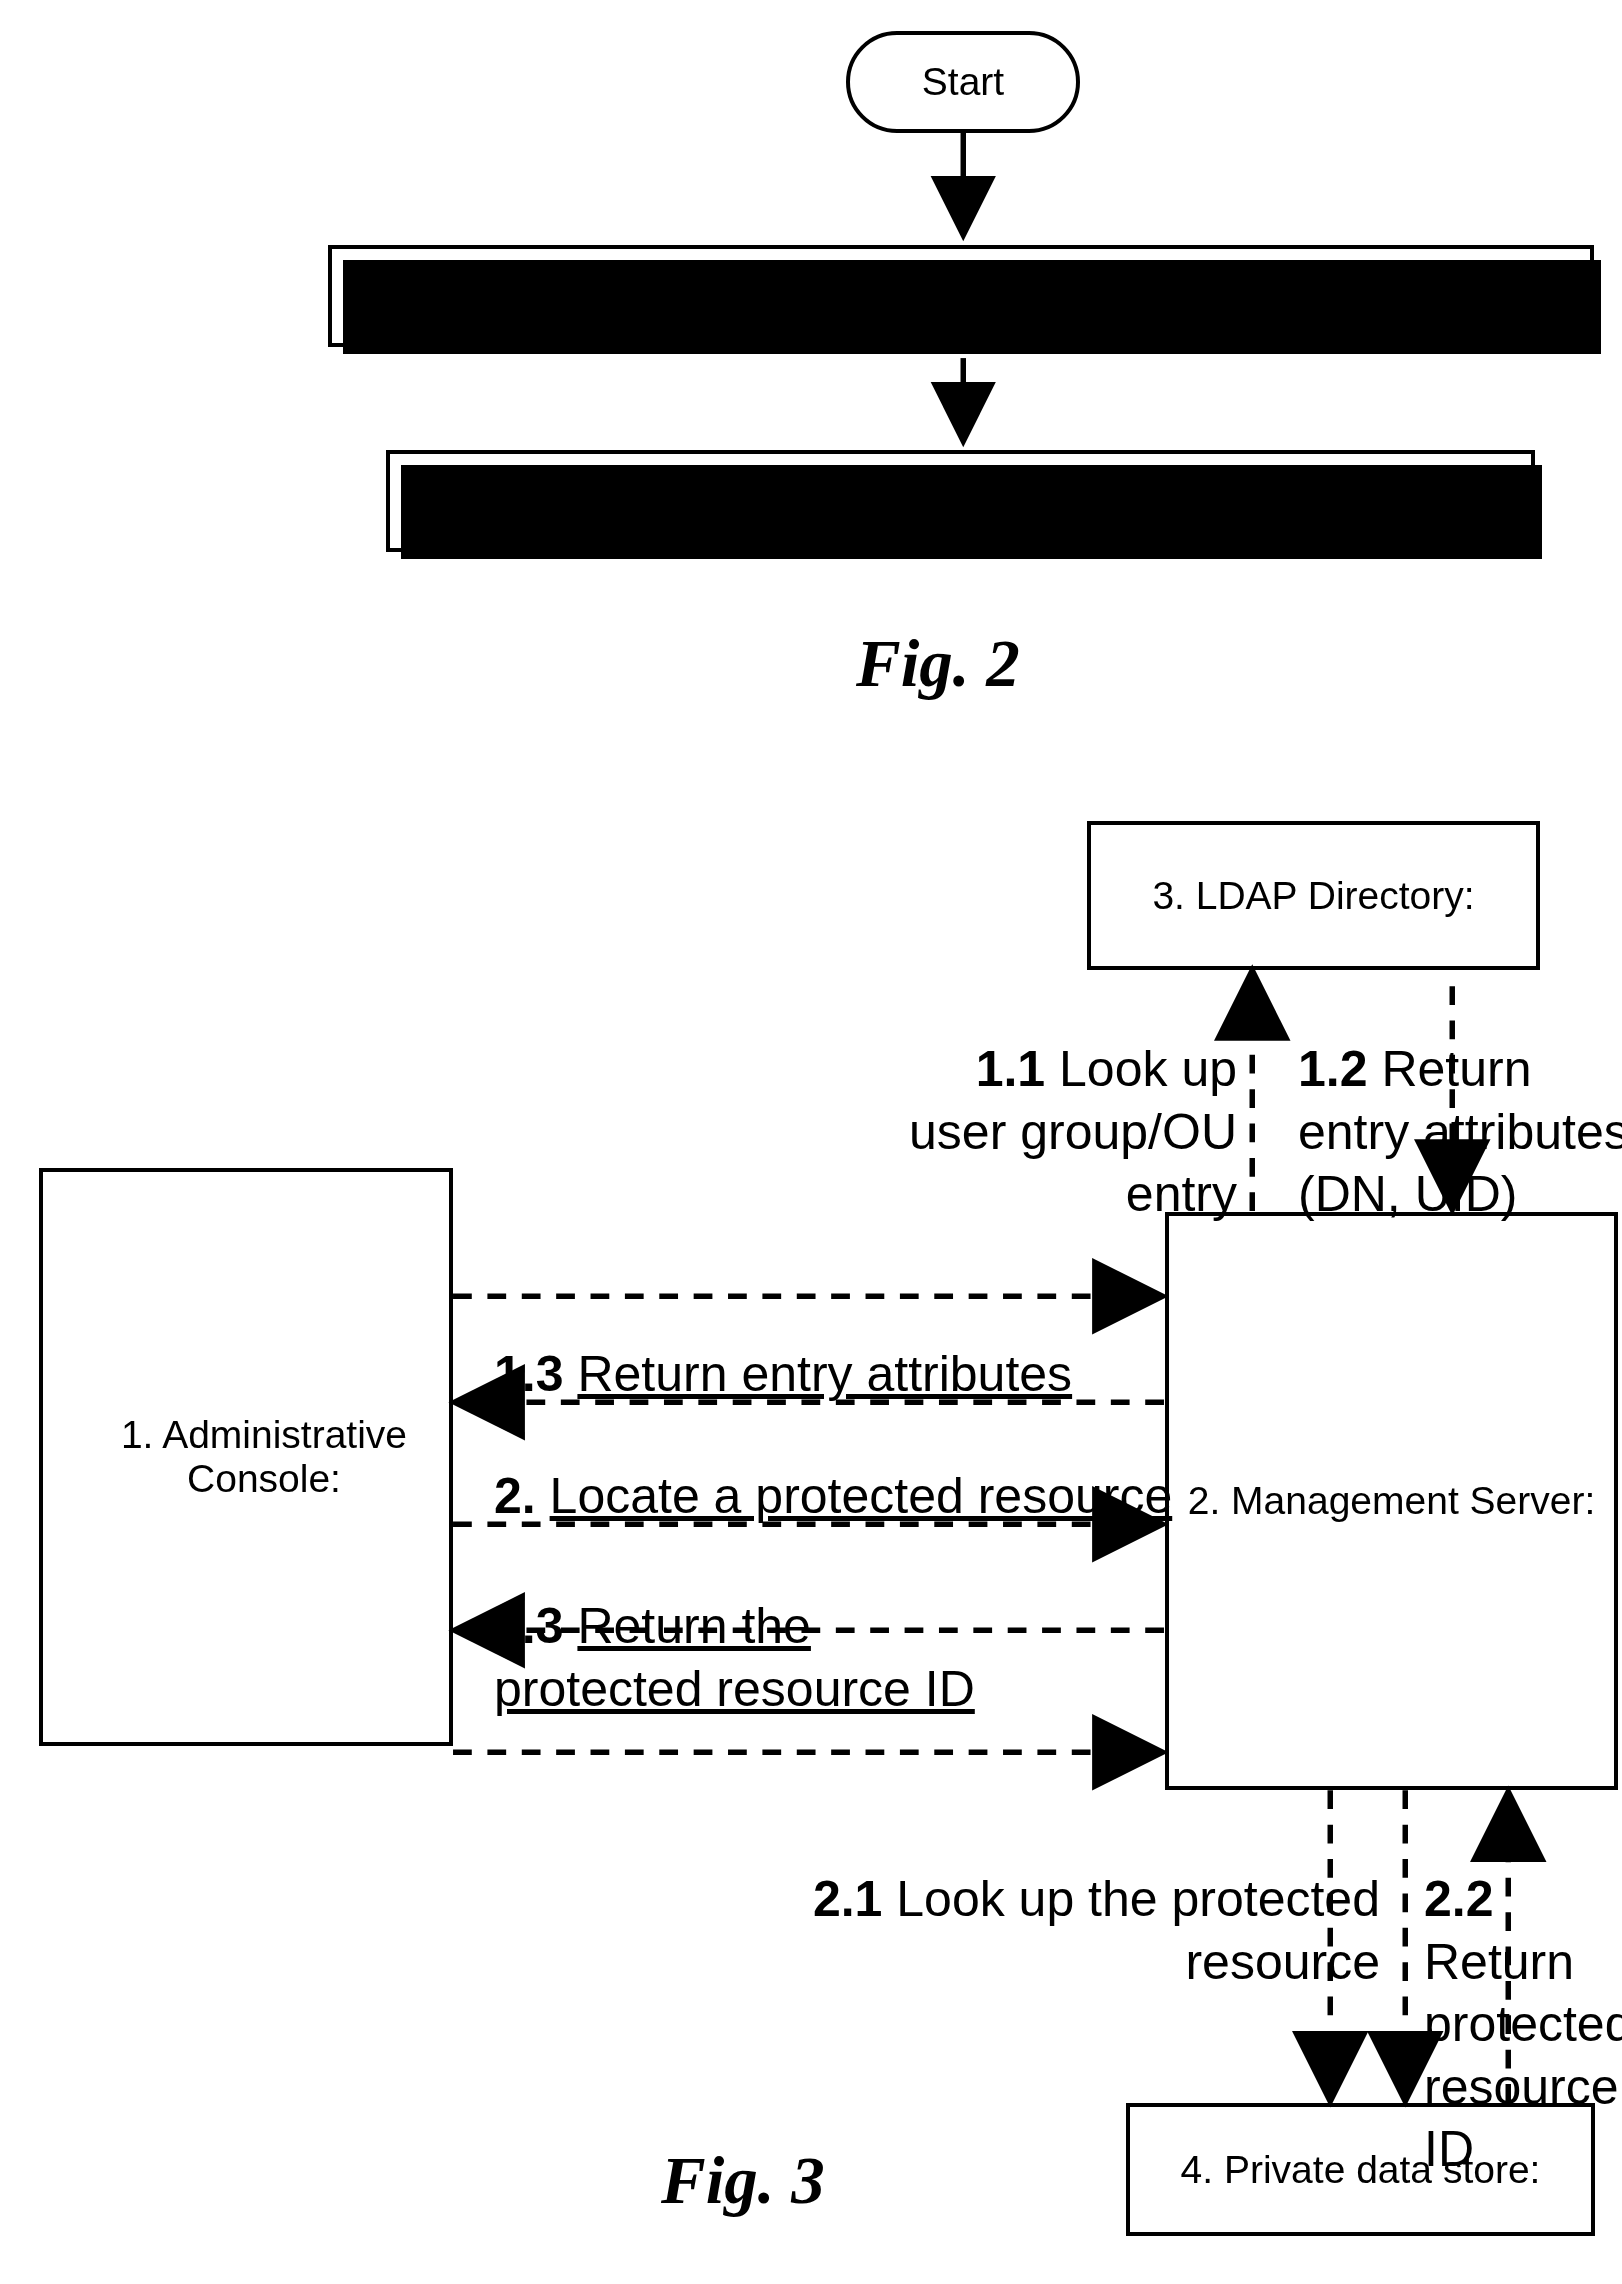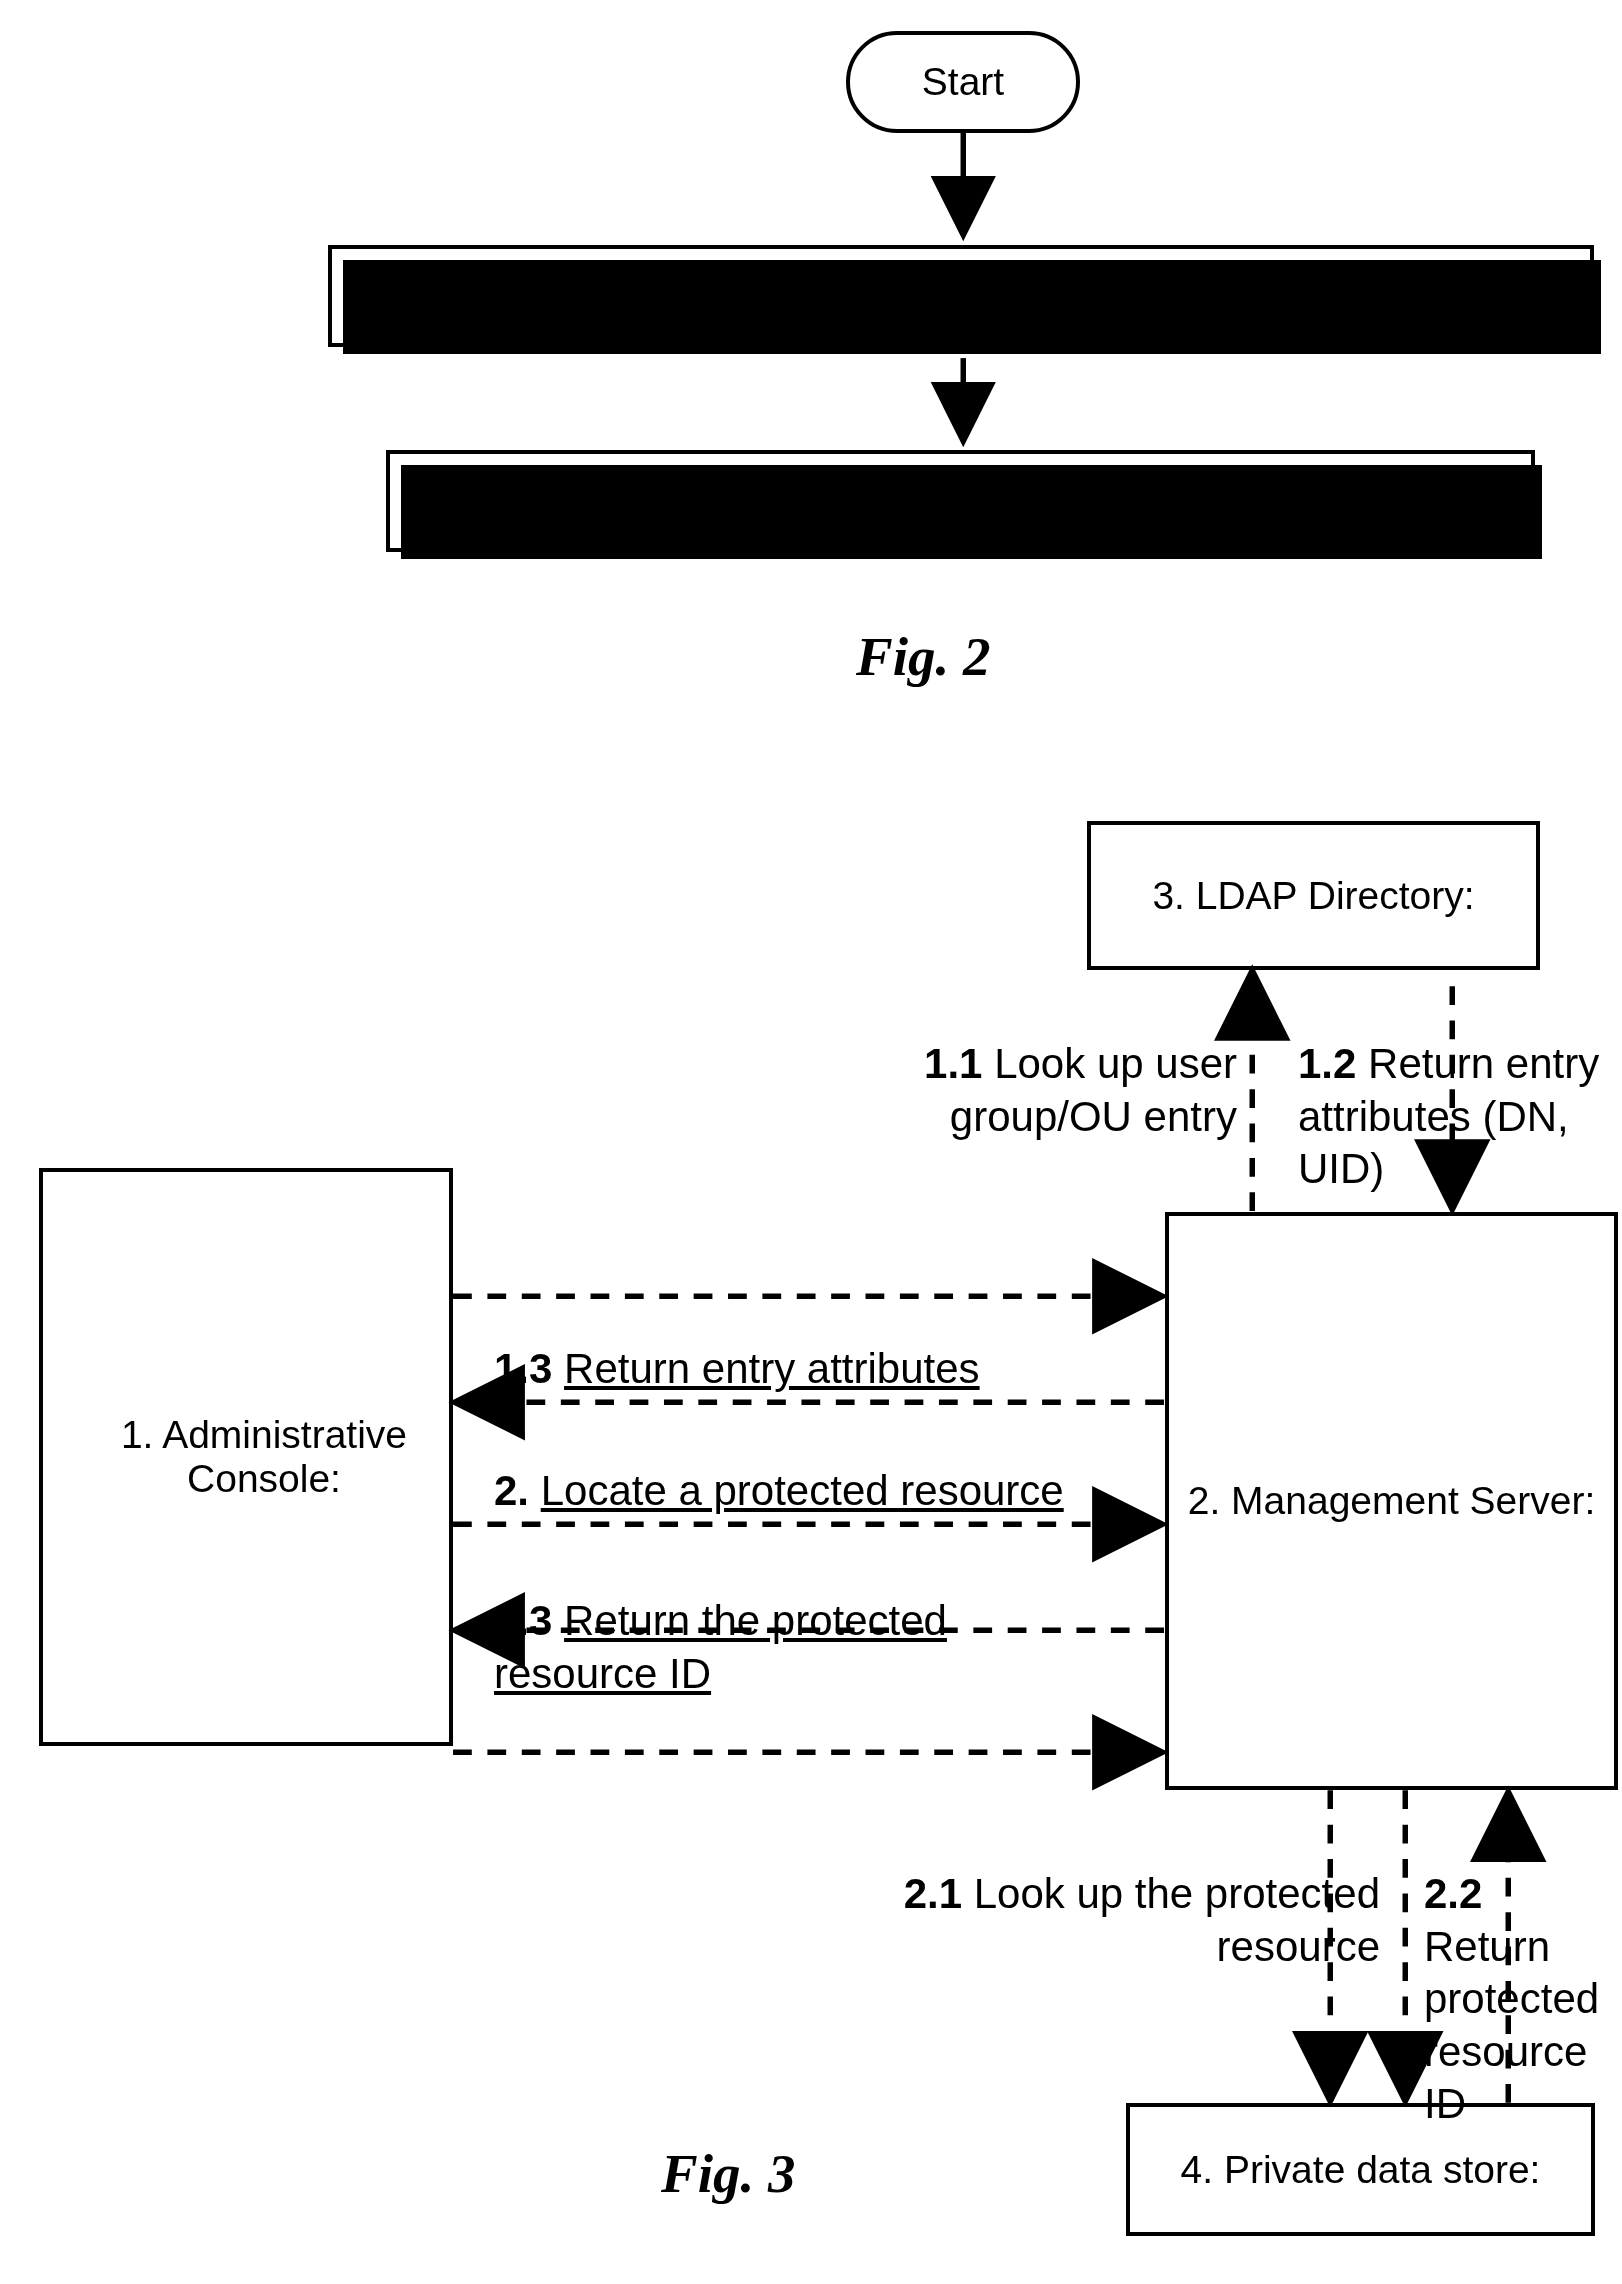--- a/index.html
+++ b/index.html
@@ -33,26 +33,26 @@
     width: 100%;
     height: 100%;
     background: #000;
     z-index: -1;
   }
   .pill {
     border-radius: 781px;
   }
   .label {
     position: absolute;
-    font-size: 42px;
+    font-size: 50px;
     line-height: 1.25;
   }
   .fig-label {
     position: absolute;
-    font-size: 55px;
+    font-size: 67px;
     font-style: italic;
     font-family: "Times New Roman", Times, serif;
     font-weight: bold;
   }
   .box-text {
     font-size: 39px;
     font-weight: normal;
     padding: 0 9.4px;
   }
   .thin-text { font-weight: normal; }

